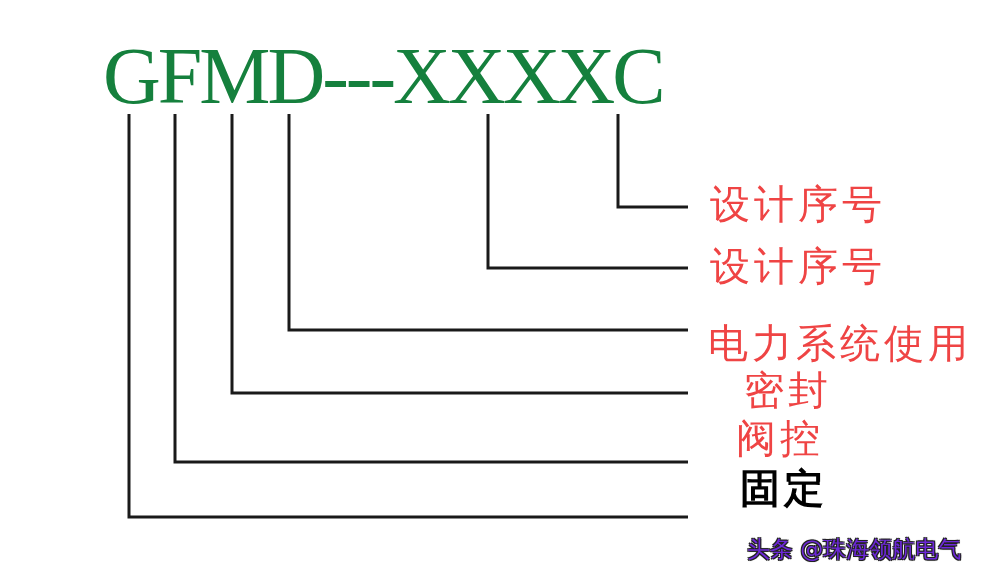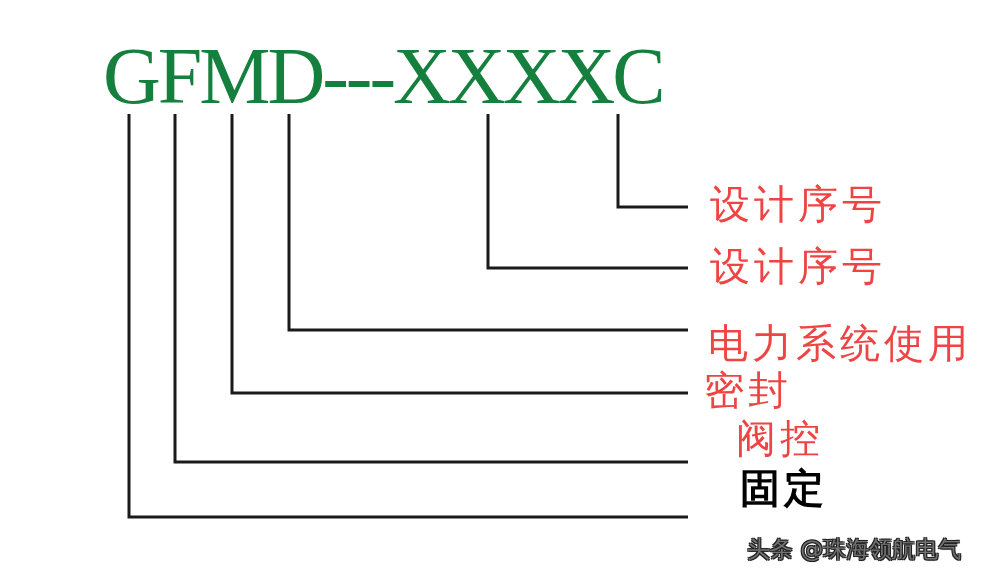--- a/index.html
+++ b/index.html
@@ -13,21 +13,21 @@
   svg.lines { position:absolute; left:0; top:0; }
   .label {
     position:absolute; font-family:"DejaVu Sans","Liberation Sans",sans-serif;
     font-size:40px; line-height:44px; color:#ef4444; white-space:nowrap;
     letter-spacing:4px;
   }
   .label.bold { font-weight:bold; color:#000; }
   .watermark {
     position:absolute; left:747px; top:534px;
     font-family:"DejaVu Sans","Liberation Sans",sans-serif;
-    font-size:23px; color:#737373; white-space:nowrap;
+    font-size:23px; color:#6d28d9; white-space:nowrap;
     text-shadow:-1px -1px 0 #222, 1px -1px 0 #222, -1px 1px 0 #222, 1px 1px 0 #222, 0 0 2px #000;
   }
 </style>
 </head>
 <body>
 
 <div class="code">GFMD---XXXXC</div>
 
 <svg class="lines" width="1000" height="578">
   <g stroke="#1a1a1a" stroke-width="3" fill="none">
@@ -36,17 +36,17 @@
     <polyline points="289,114 289,330 688,330"></polyline>
     <polyline points="232,114 232,393 688,393"></polyline>
     <polyline points="175,114 175,462 688,462"></polyline>
     <polyline points="129,114 129,517 688,517"></polyline>
   </g>
 </svg>
 
 <div class="label" style="left:710px; top:182px;">设计序号</div>
 <div class="label" style="left:710px; top:244px;">设计序号</div>
 <div class="label" style="left:708px; top:306px;margin-top:15px;">电力系统使用</div>
-<div class="label" style="left:704px; top:368px;">密封</div>
+<div class="label" style="left:744px; top:368px;">密封</div>
 <div class="label" style="left:736px; top:416px;">阀控</div>
 <div class="label bold" style="left:740px; top:466px;">固定</div>
 
 <div class="watermark">头条 @珠海领航电气</div>
 
 </body></html>

